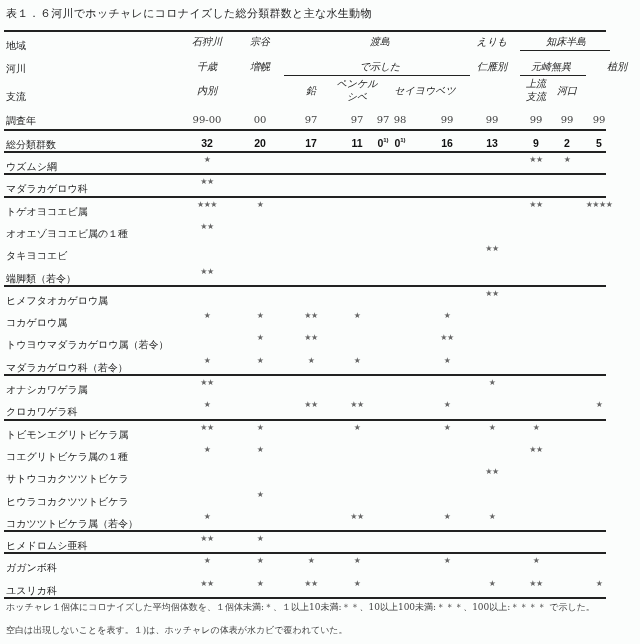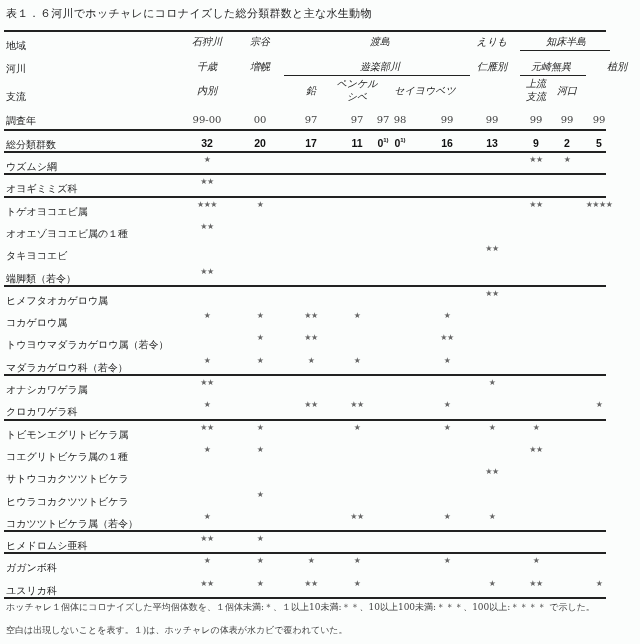--- a/index.html
+++ b/index.html
@@ -30,21 +30,21 @@
     <div class="txt" style="top: 90px; left: 6px;">支流</div>
     <div class="txt" style="top: 114px; left: 6px;">調査年</div>
     <div class="hdr" style="top: 35px; left: 207px;">石狩川</div>
     <div class="hdr" style="top: 35px; left: 260px;">宗谷</div>
     <div class="hdr" style="top: 35px; left: 380px;">渡島</div>
     <div class="hdr" style="top: 35px; left: 492px;">えりも</div>
     <div class="hdr" style="top: 35px; left: 566px;">知床半島</div>
     <div class="sub" style="top: 50px; left: 520px; width: 90px;"></div>
     <div class="hdr" style="top: 60px; left: 207px;">千歳</div>
     <div class="hdr" style="top: 60px; left: 260px;">増幌</div>
-    <div class="hdr" style="top: 60px; left: 380px;">遊楽部川</div>
+    <div class="hdr" style="top: 60px; left: 380px;">で示した</div>
     <div class="hdr" style="top: 60px; left: 492px;">仁雁別</div>
     <div class="hdr" style="top: 60px; left: 551px;">元崎無異</div>
     <div class="hdr" style="top: 60px; left: 617px;">植別</div>
     <div class="sub" style="top: 75px; left: 284px; width: 186px;"></div>
     <div class="sub" style="top: 75px; left: 520px; width: 66px;"></div>
     <div class="hdr" style="top: 84px; left: 207px;">内別</div>
     <div class="hdr" style="top: 84px; left: 311px;">鉛</div>
     <div class="hdr" style="top: 78px; left: 357px; line-height: 12px;">ペンケル</div>
     <div class="hdr" style="top: 91px; left: 357px; line-height: 12px;">シベ</div>
     <div class="hdr" style="top: 84px; left: 425px;">セイヨウベツ</div>
@@ -74,21 +74,21 @@
     <div class="num bold" style="top: 137px; left: 492px;">13</div>
     <div class="num bold" style="top: 137px; left: 536px;">9</div>
     <div class="num bold" style="top: 137px; left: 567px;">2</div>
     <div class="num bold" style="top: 137px; left: 599px;">5</div>
     <div class="hline thick" style="top: 151px;"></div>
     <div class="rowlabel" style="top: 160px;">ウズムシ綱</div>
     <div class="star" style="top: 155px; left: 207px;">★</div>
     <div class="star" style="top: 155px; left: 536px;">★★</div>
     <div class="star" style="top: 155px; left: 567px;">★</div>
     <div class="hline thick" style="top: 173px;"></div>
-    <div class="rowlabel" style="top: 182.3px;">オヨギミミズ科</div>
+    <div class="rowlabel" style="top: 182.3px;">マダラカゲロウ科</div>
     <div class="star" style="top: 177.3px; left: 207px;">★★</div>
     <div class="hline thick" style="top: 196px;"></div>
     <div class="rowlabel" style="top: 204.6px; text-align: center;">トゲオヨコエビ属</div>
     <div class="star" style="top: 199.6px; left: 207px;">★★★</div>
     <div class="star" style="top: 199.6px; left: 260px;">★</div>
     <div class="star" style="top: 199.6px; left: 536px;">★★</div>
     <div class="star" style="top: 199.6px; left: 599px;">★★★★</div>
     <div class="rowlabel" style="top: 226.9px;">オオエゾヨコエビ属の１種</div>
     <div class="star" style="top: 221.9px; left: 207px;">★★</div>
     <div class="rowlabel" style="top: 249.2px;">タキヨコエビ</div>

